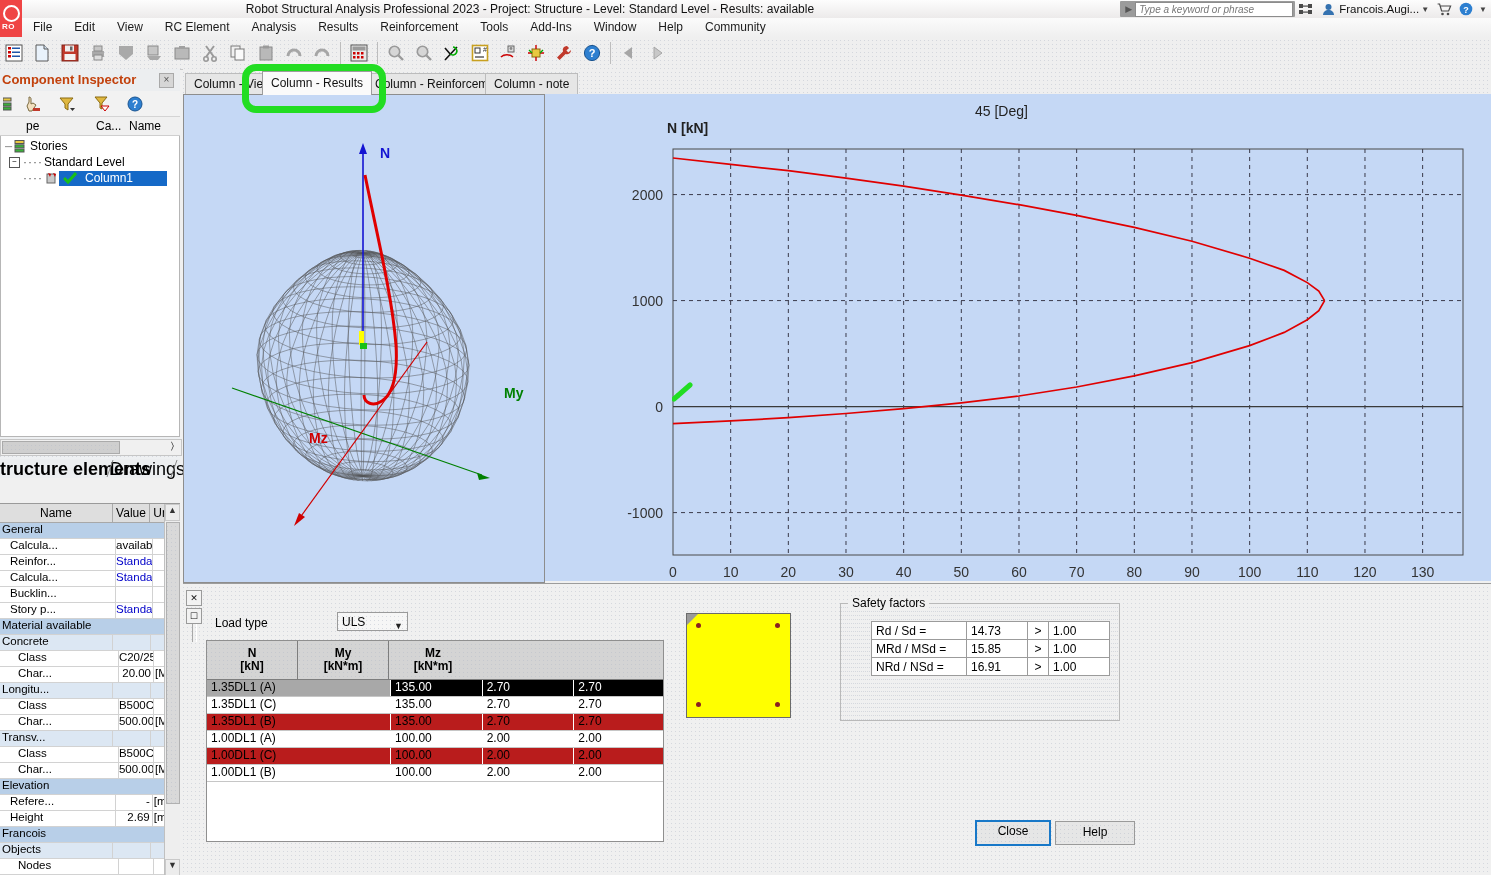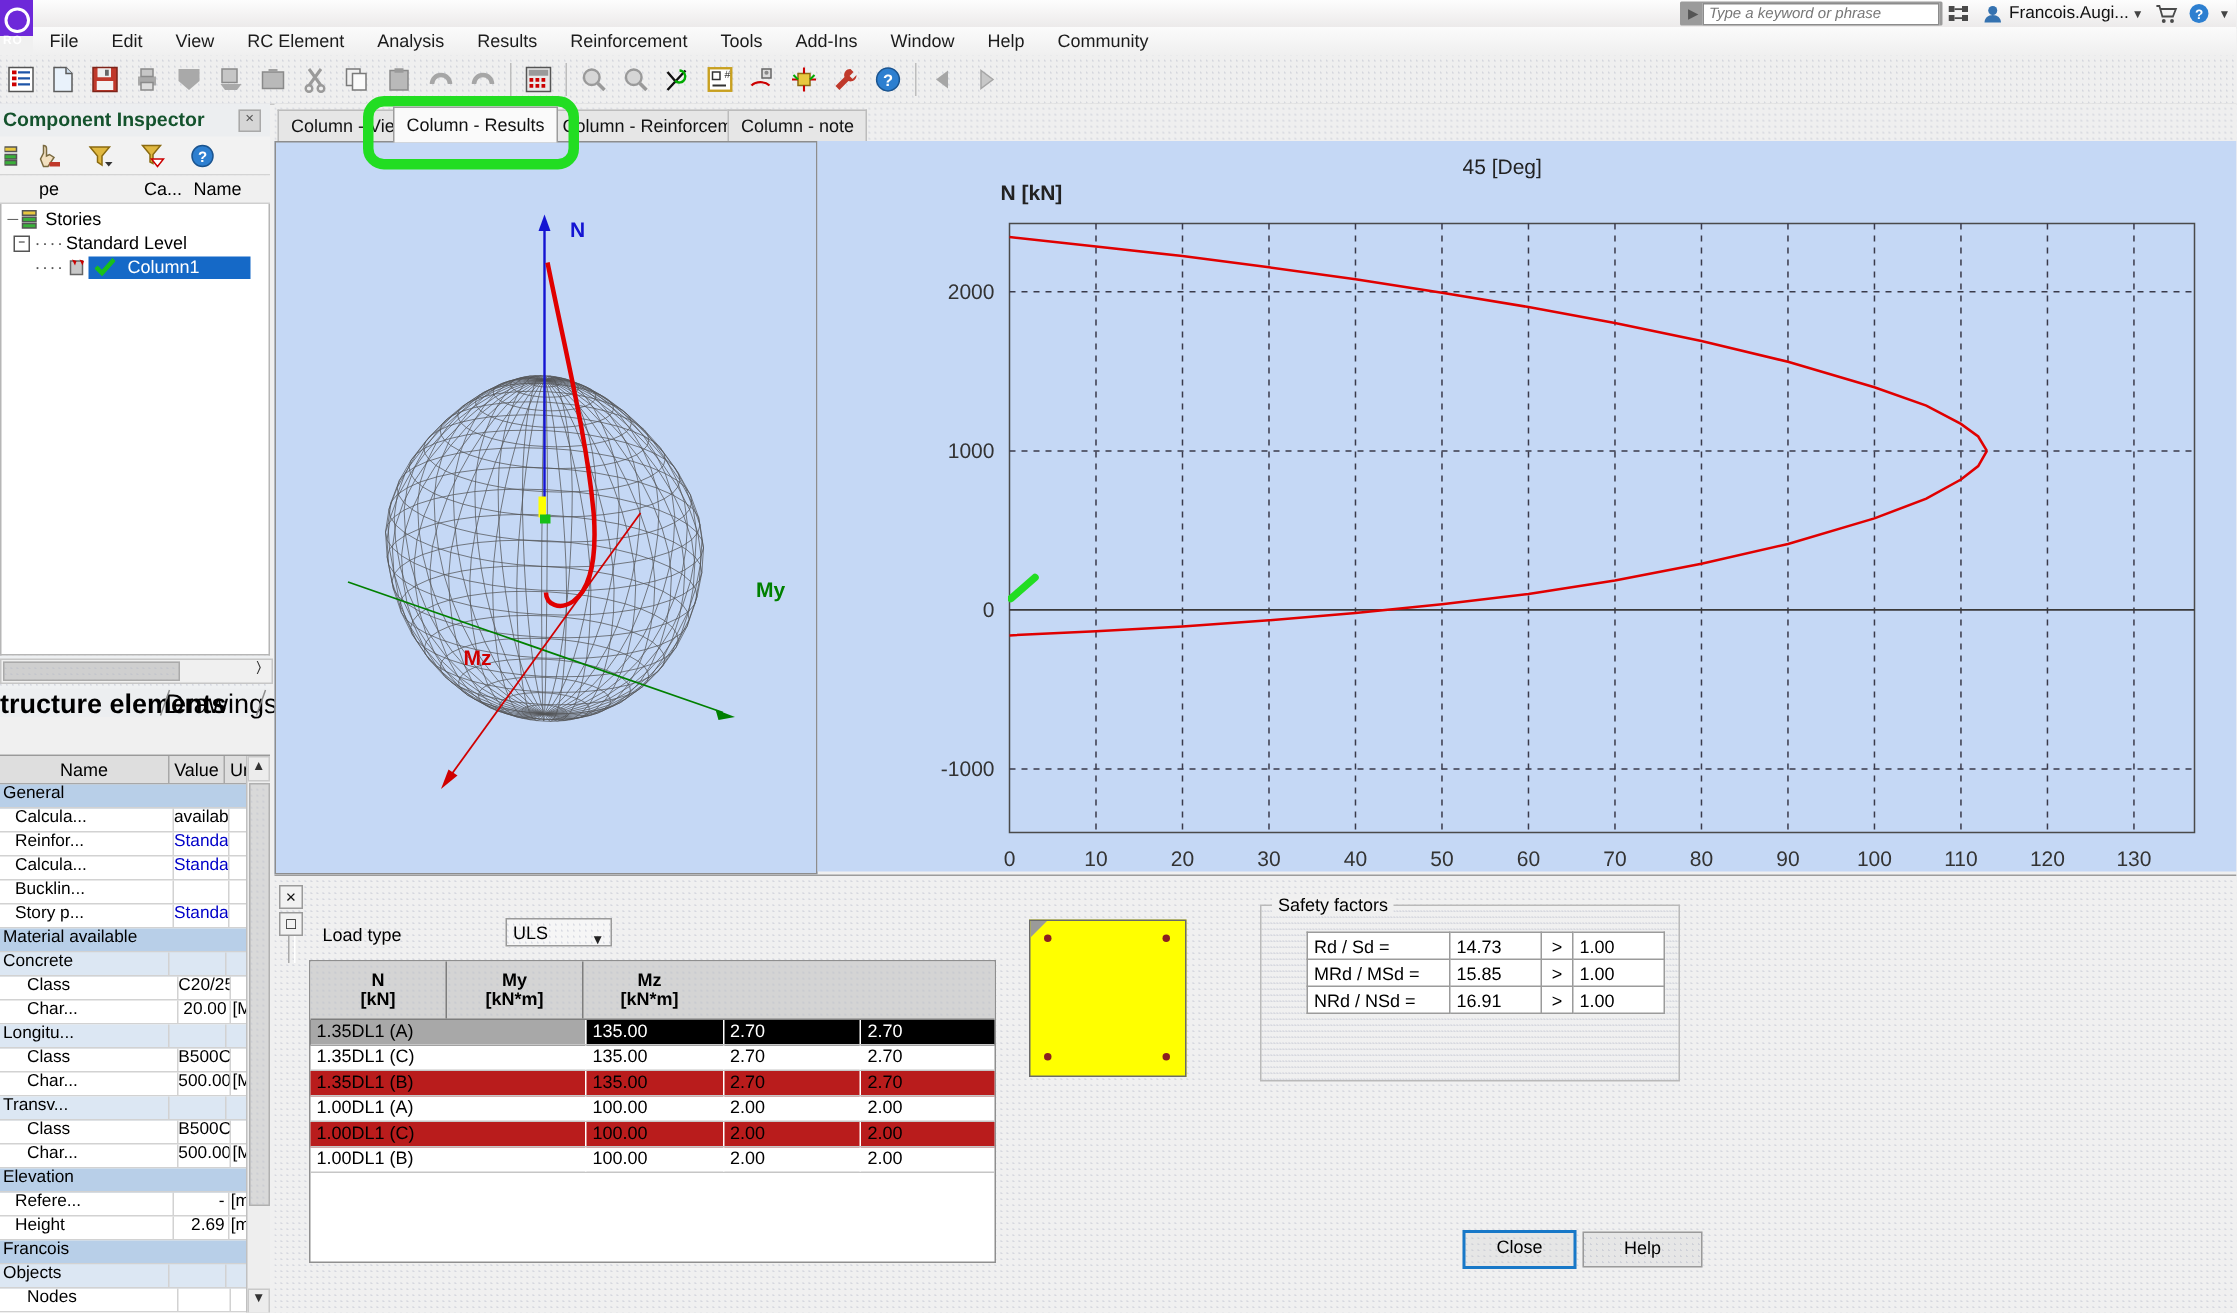--- a/index.html
+++ b/index.html
@@ -9,21 +9,21 @@
     font-size:12px;color:#000;background:#f0f0f0;
     -webkit-font-smoothing:none;
   }
   .app{position:relative;width:1491px;height:875px;}
 
   
   .titlebar{position:absolute;left:0;top:0;width:1491px;height:18px;
     background:linear-gradient(#fdfdfd,#eceaea);border-bottom:1px solid #d8d6d6;}
   .title-text{position:absolute;left:0;top:0;width:1060px;height:18px;
     text-align:center;line-height:18px;font-size:12px;color:#111;white-space:nowrap;}
-  .logo-red{position:absolute;left:0;top:0;width:22px;height:24px;background:#6d28d9;}
+  .logo-red{position:absolute;left:0;top:0;width:22px;height:44px;background:#ef4444;}
   .logo-red:after{content:"";position:absolute;left:3px;top:5px;width:13px;height:13px;
     border:2px solid #fff;border-radius:50%;}
   .logo-txt{position:absolute;left:2px;top:22px;font-size:8px;color:#fff;font-weight:bold;letter-spacing:.5px;}
 
   .tb-right{position:absolute;right:0;top:0;height:18px;display:flex;align-items:center;}
   .srch-wrap{display:flex;align-items:center;background:#9b9b9b;height:16px;padding:0 2px;border-radius:1px;}
   .srch-arrow{color:#555;font-size:9px;margin:0 3px;}
   .srch-box{background:#fff;border:1px solid #8c8c8c;height:13px;width:150px;
     font-size:10px;font-style:italic;color:#777;padding:0 3px;line-height:13px;overflow:hidden;white-space:nowrap;}
   .tb-ic{width:22px;height:18px;display:flex;align-items:center;justify-content:center;}
@@ -38,21 +38,21 @@
   
   .toolbar{position:absolute;left:0;top:37px;width:1491px;height:32px;
     background:#efefef;border-bottom:1px solid #c8c8c8;display:flex;align-items:center;}
   .tb-sep{width:1px;height:22px;background:#bdbdbd;margin:0 4px;}
   .tbtn{width:26px;height:26px;margin:0 1px;display:flex;align-items:center;justify-content:center;}
   .tbtn svg{display:block;}
 
   
   .ci{position:absolute;left:0;top:69px;width:180px;height:409px;background:#eef0f2;}
   .ci-head{position:relative;height:22px;background:#eceef0;}
-  .ci-title{position:absolute;left:2px;top:3px;font-size:13px;font-weight:bold;color:#14532d;}
+  .ci-title{position:absolute;left:2px;top:3px;font-size:13px;font-weight:bold;color:#c2410c;}
   .ci-close{position:absolute;right:6px;top:4px;width:13px;height:13px;
     background:#d6d6d6;border:1px solid #a9a9a9;color:#555;font-size:10px;line-height:11px;text-align:center;}
   .ci-tools{position:relative;height:25px;background:#f2f2f2;border-bottom:1px solid #d4d4d4;
     display:flex;align-items:center;padding-left:2px;}
   .ci-tb{width:34px;height:24px;display:flex;align-items:center;justify-content:center;}
   .ci-cols{height:18px;background:#f0f0f0;border-bottom:1px solid #cfcfcf;position:relative;font-size:12px;}
   .ci-cols span{position:absolute;top:2px;padding-left:24px;}
   .ci-tree{position:relative;background:#fff;height:300px;border:1px solid #b6b6b6;border-top:none;
     margin:0;font-size:12px;}
   .tr-row{position:absolute;height:16px;white-space:nowrap;display:flex;align-items:center;}
@@ -147,20 +147,21 @@
   .dotbg{background-image:
      linear-gradient(45deg,rgba(180,185,200,.45) 1px,transparent 1px);
      background-size:4px 4px;}
 </style>
 </head>
 <body>
 
 <div class="app">
 
   <div class="titlebar">
+    <div class="title-text">Robot Structural Analysis Professional 2023 - Project: Structure - Level: Standard Level - Results: available</div>
     <div class="tb-right">
       <div class="srch-wrap">
         <span class="srch-arrow">▶</span>
         <div class="srch-box">Type a keyword or phrase</div>
       </div>
       <div class="tb-ic">
         <svg width="14" height="12" viewBox="0 0 14 12">
             <g fill="#4a4a4a">
           <rect x="0" y="1" width="4" height="4"></rect>
               <rect x="9" y="1" width="4" height="4"></rect>

